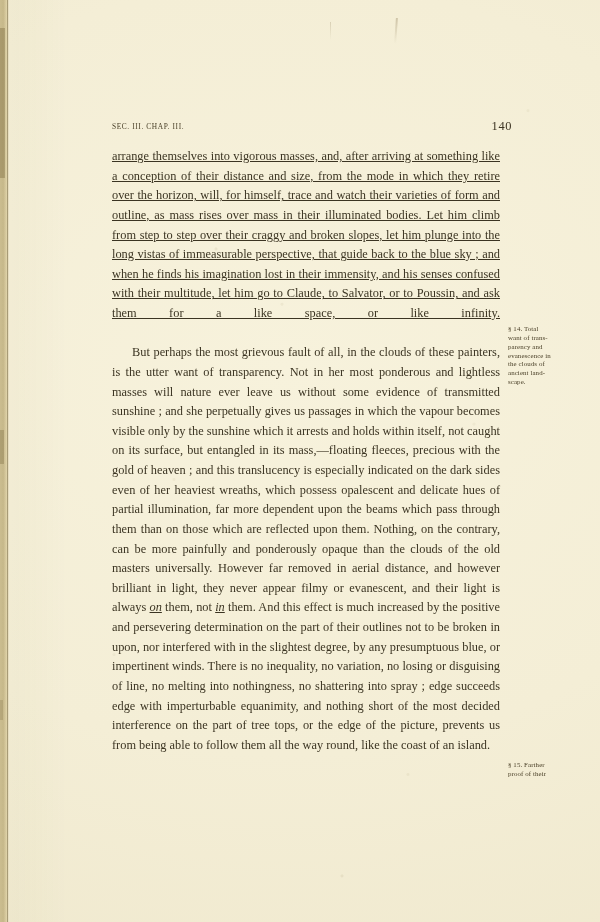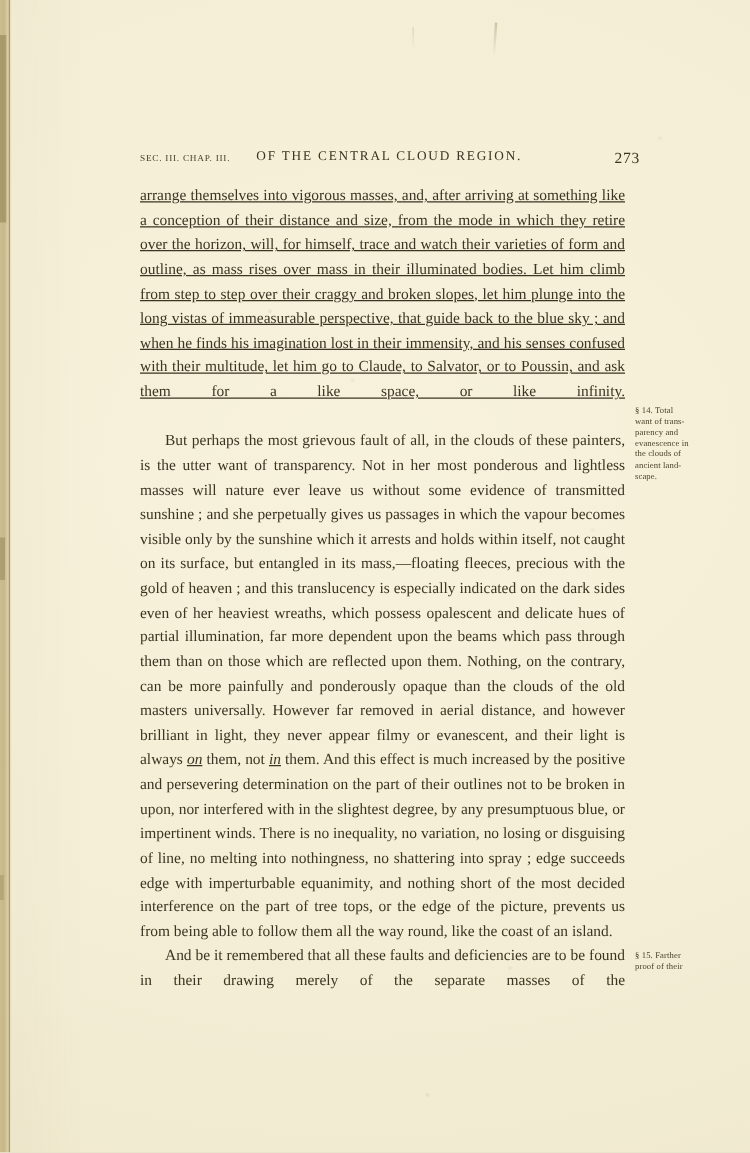--- a/index.html
+++ b/index.html
@@ -176,31 +176,29 @@
     <div id="gutter-nick-2"></div>
     <div id="gutter-nick-3"></div>
   </div>
 
   <div id="grain"></div>
   <div id="smudge-top"></div>
   <div id="smudge-top2"></div>
 
   <div id="running-head">
     <span class="rh-sec">SEC. III. CHAP. III.</span>
-    <span class="rh-title">OF THE CENTRAL CLOUD REGION.</span>
-    <span class="rh-folio">273</span>
+    <span class="rh-folio">140</span>
   </div>
 
   <div id="textblock">
 
     <p class="noindent justify-all">arrange themselves into vigorous masses, and, after arriving at something like a conception of their distance and size, from the mode in which they retire over the horizon, will, for himself, trace and watch their varieties of form and outline, as mass rises over mass in their illuminated bodies.  Let him climb from step to step over their craggy and broken slopes, let him plunge into the long vistas of immeasurable perspective, that guide back to the blue sky ; and when he finds his imagination lost in their immensity, and his senses confused with their multitude, let him go to Claude, to Salvator, or to Poussin, and ask them for a like space, or like infinity.</p>
 
     <p><span>But perhaps the most grievous fault of all, in the clouds of these painters, is the utter want of transparency.  Not in her most ponderous and lightless masses will nature ever leave us without some evidence of transmitted sunshine ; and she perpetually gives us passages in which the vapour becomes visible only by the sunshine which it arrests and holds within itself, not caught on its surface, but entangled in its mass,—floating fleeces, precious with the gold of heaven ; and this translucency is especially indicated on the dark sides even of her heaviest wreaths, which possess opalescent and delicate hues of partial illumination, far more dependent upon the beams which pass through them than on those which are reflected upon them.  Nothing, on the contrary, can be more painfully and ponderously opaque than the clouds of the old masters universally. However far removed in aerial distance, and however brilliant in light, they never appear filmy or evanescent, and their light is always </span><i>on</i><span> them, not </span><i>in</i><span> them.  And this effect is much increased by the positive and persevering determination on the part of their outlines not to be broken in upon, nor interfered with in the slightest degree, by any presumptuous blue, or impertinent winds. There is no inequality, no variation, no losing or disguising of line, no melting into nothingness, no shattering into spray ; edge succeeds edge with imperturbable equanimity, and nothing short of the most decided interference on the part of tree tops, or the edge of the picture, prevents us from being able to follow them all the way round, like the coast of an island.</span></p>
 
-    <p class="justify-all">And be it remembered that all these faults and deficiencies are to be found in their drawing merely of the separate masses of the</p>
 
   </div>
 
   <div id="note-14" class="marginal-note">
     <span class="note-line">§ 14. Total</span>
     <span class="note-line">want of trans-</span>
     <span class="note-line">parency and</span>
     <span class="note-line">evanescence in</span>
     <span class="note-line">the clouds of</span>
     <span class="note-line">ancient land-</span>

